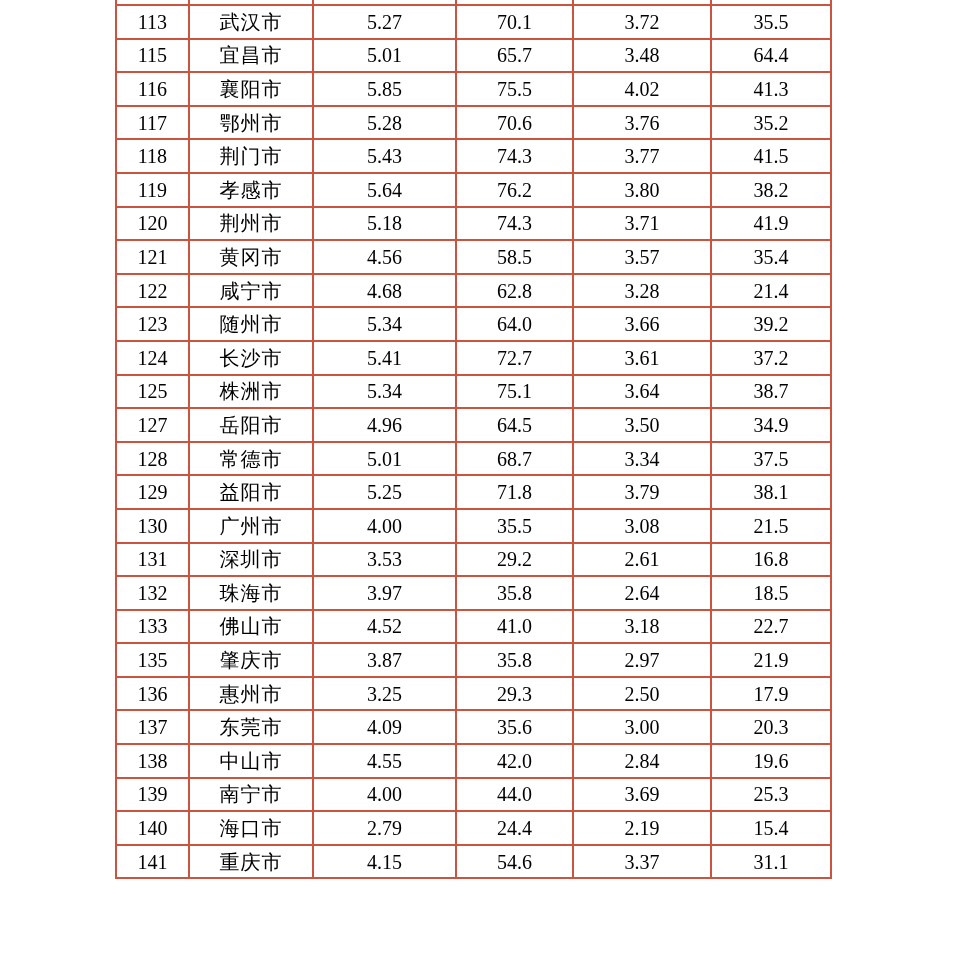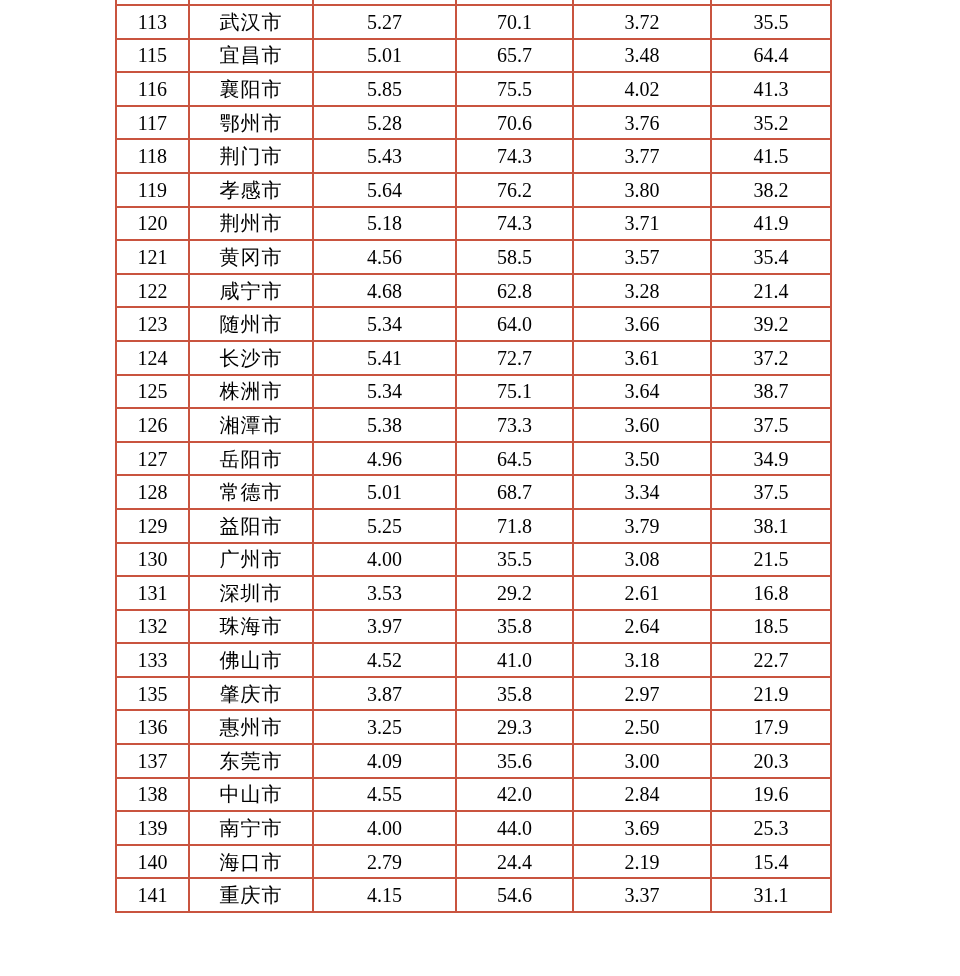--- a/index.html
+++ b/index.html
@@ -163,28 +163,20 @@
         </tr>
         <tr>
           <td>125</td>
           <td class="city-cell">株洲市</td>
           <td>5.34</td>
           <td>75.1</td>
           <td>3.64</td>
           <td>38.7</td>
         </tr>
         <tr>
-          <td>126</td>
-          <td class="city-cell">湘潭市</td>
-          <td>5.38</td>
-          <td>73.3</td>
-          <td>3.60</td>
-          <td>37.5</td>
-        </tr>
-        <tr>
           <td>127</td>
           <td class="city-cell">岳阳市</td>
           <td>4.96</td>
           <td>64.5</td>
           <td>3.50</td>
           <td>34.9</td>
         </tr>
         <tr>
           <td>128</td>
           <td class="city-cell">常德市</td>

